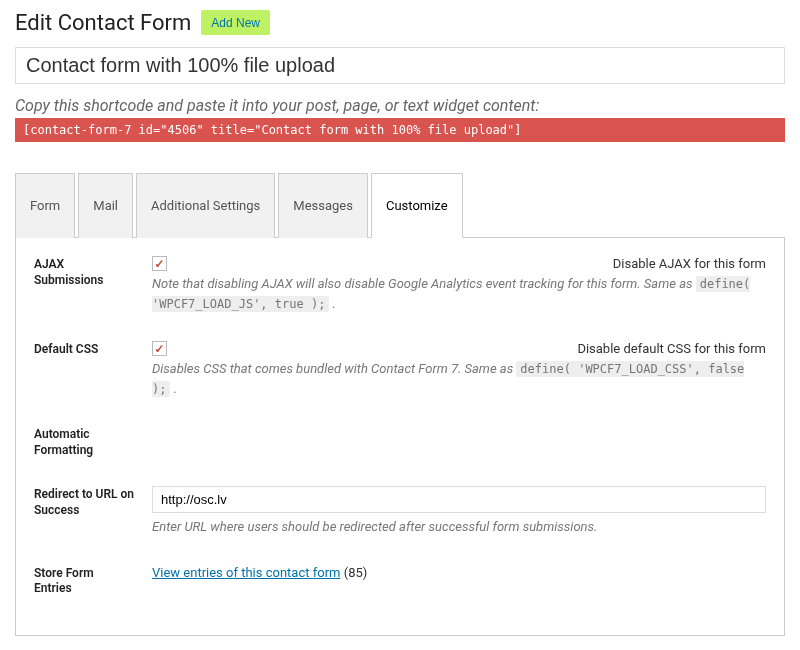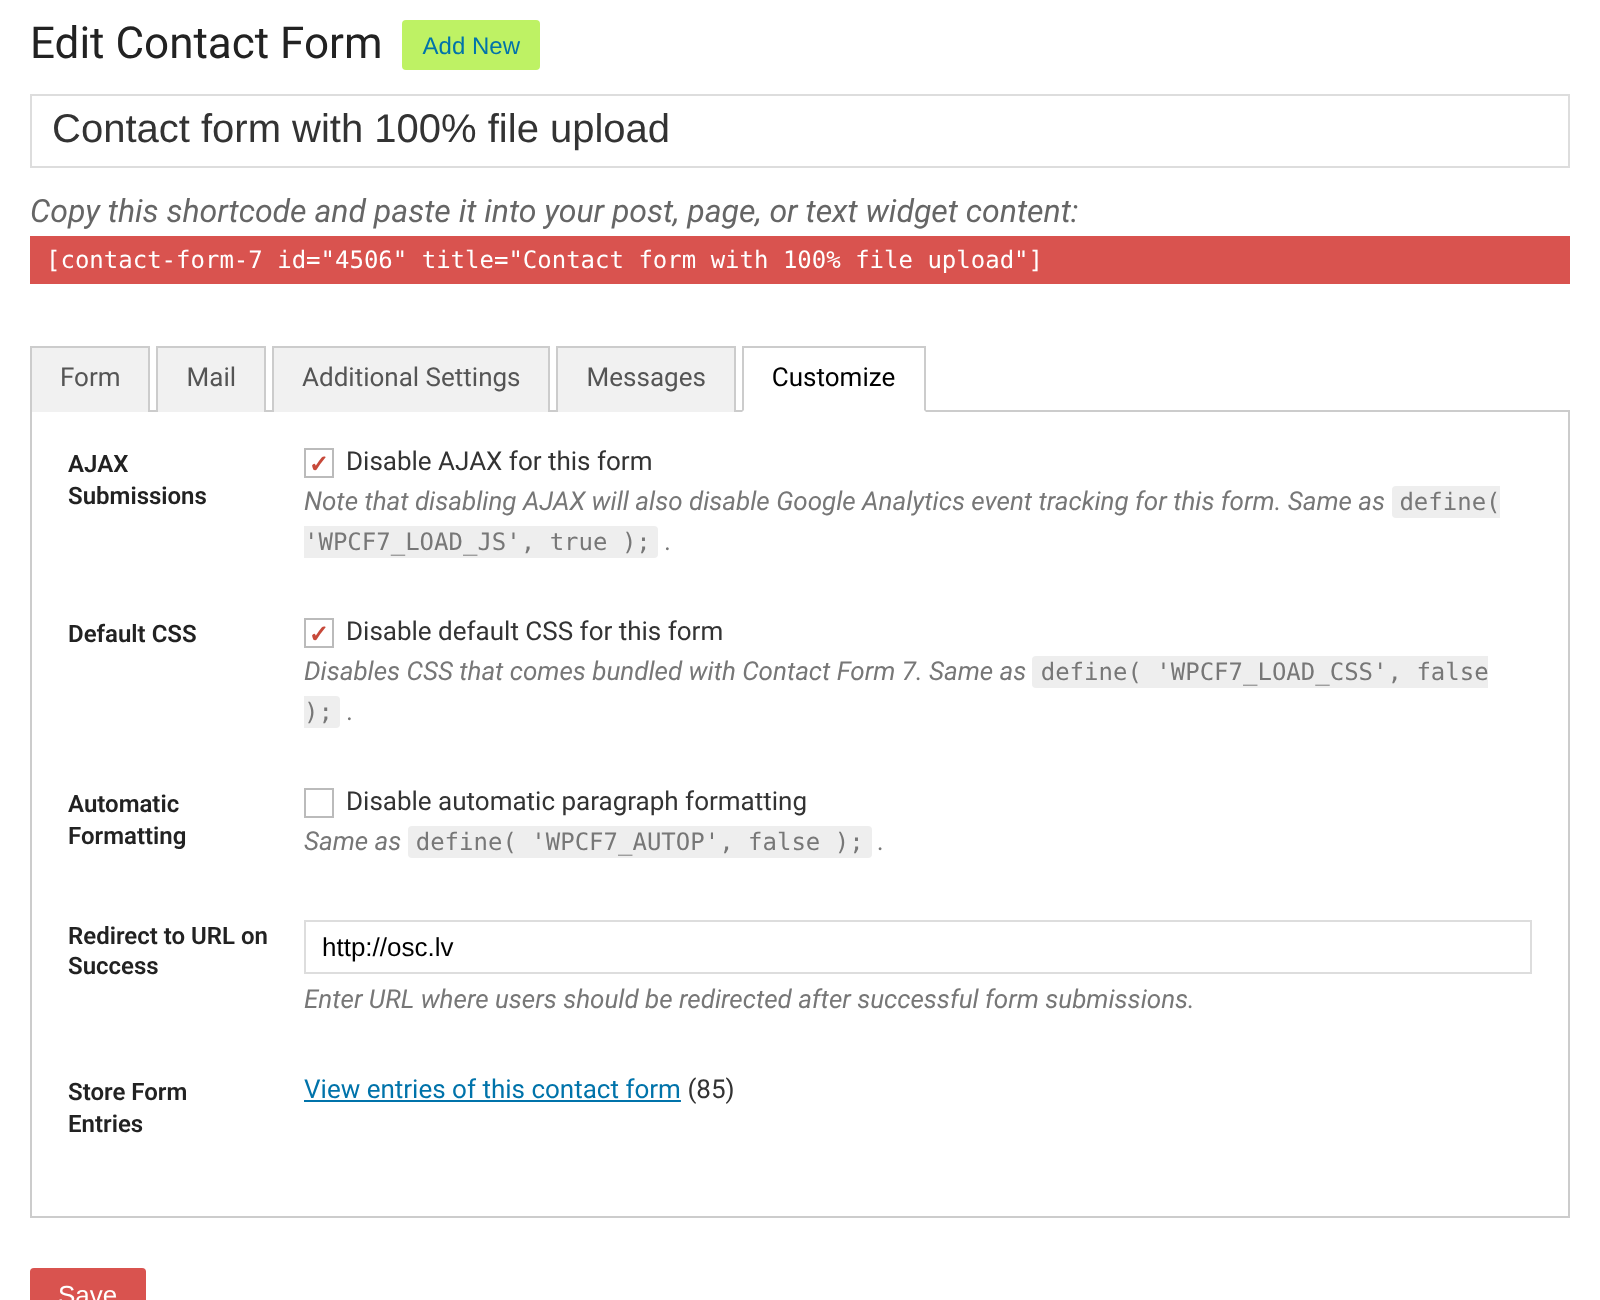--- a/index.html
+++ b/index.html
@@ -50,21 +50,21 @@
       font-size: 12px;
       padding: 5px 8px;
       margin-bottom: 30px;
     }
     .tabs {
       display: flex;
       border-bottom: 1px solid #ccc;
       margin-bottom: 0;
     }
     .tab {
-      padding: 8px 14px;
+      padding: 24px 14px;
       border: 1px solid #ccc;
       border-bottom: none;
       background: #f1f1f1;
       color: #555;
       cursor: pointer;
       margin-right: 3px;
       font-size: 13px;
       position: relative;
       top: 1px;
     }
@@ -95,20 +95,21 @@
       line-height: 1.3;
     }
     .setting-body {
       flex: 1;
     }
     .chk-line {
       display: flex;
       align-items: center;
       gap: 6px;
       margin-bottom: 3px;
+      justify-content: space-between;
     }
     .chk {
       width: 15px;
       height: 15px;
       border: 1px solid #bbb;
       display: inline-flex;
       align-items: center;
       justify-content: center;
       cursor: pointer;
       background: #fff;
@@ -206,29 +207,20 @@
         <span class="chk-text">Disable default CSS for this form</span>
       </div>
       <div class="desc">
         <span>Disables CSS that comes bundled with Contact Form 7. Same as </span><code class="inline">define( 'WPCF7_LOAD_CSS', false );</code><span> .</span>
       </div>
     </div>
   </div>
 
   <div class="setting-row">
     <div class="setting-label">Automatic Formatting</div>
-    <div class="setting-body">
-      <div class="chk-line">
-        <span class="chk"></span>
-        <span class="chk-text">Disable automatic paragraph formatting</span>
-      </div>
-      <div class="desc">
-        <span>Same as </span><code class="inline">define( 'WPCF7_AUTOP', false );</code><span> .</span>
-      </div>
-    </div>
   </div>
 
   <div class="setting-row">
     <div class="setting-label">Redirect to URL on Success</div>
     <div class="setting-body">
       <input type="text" class="url-input" value="http://osc.lv" style="">
       <div class="desc">Enter URL where users should be redirected after successful form submissions.</div>
     </div>
   </div>
 

